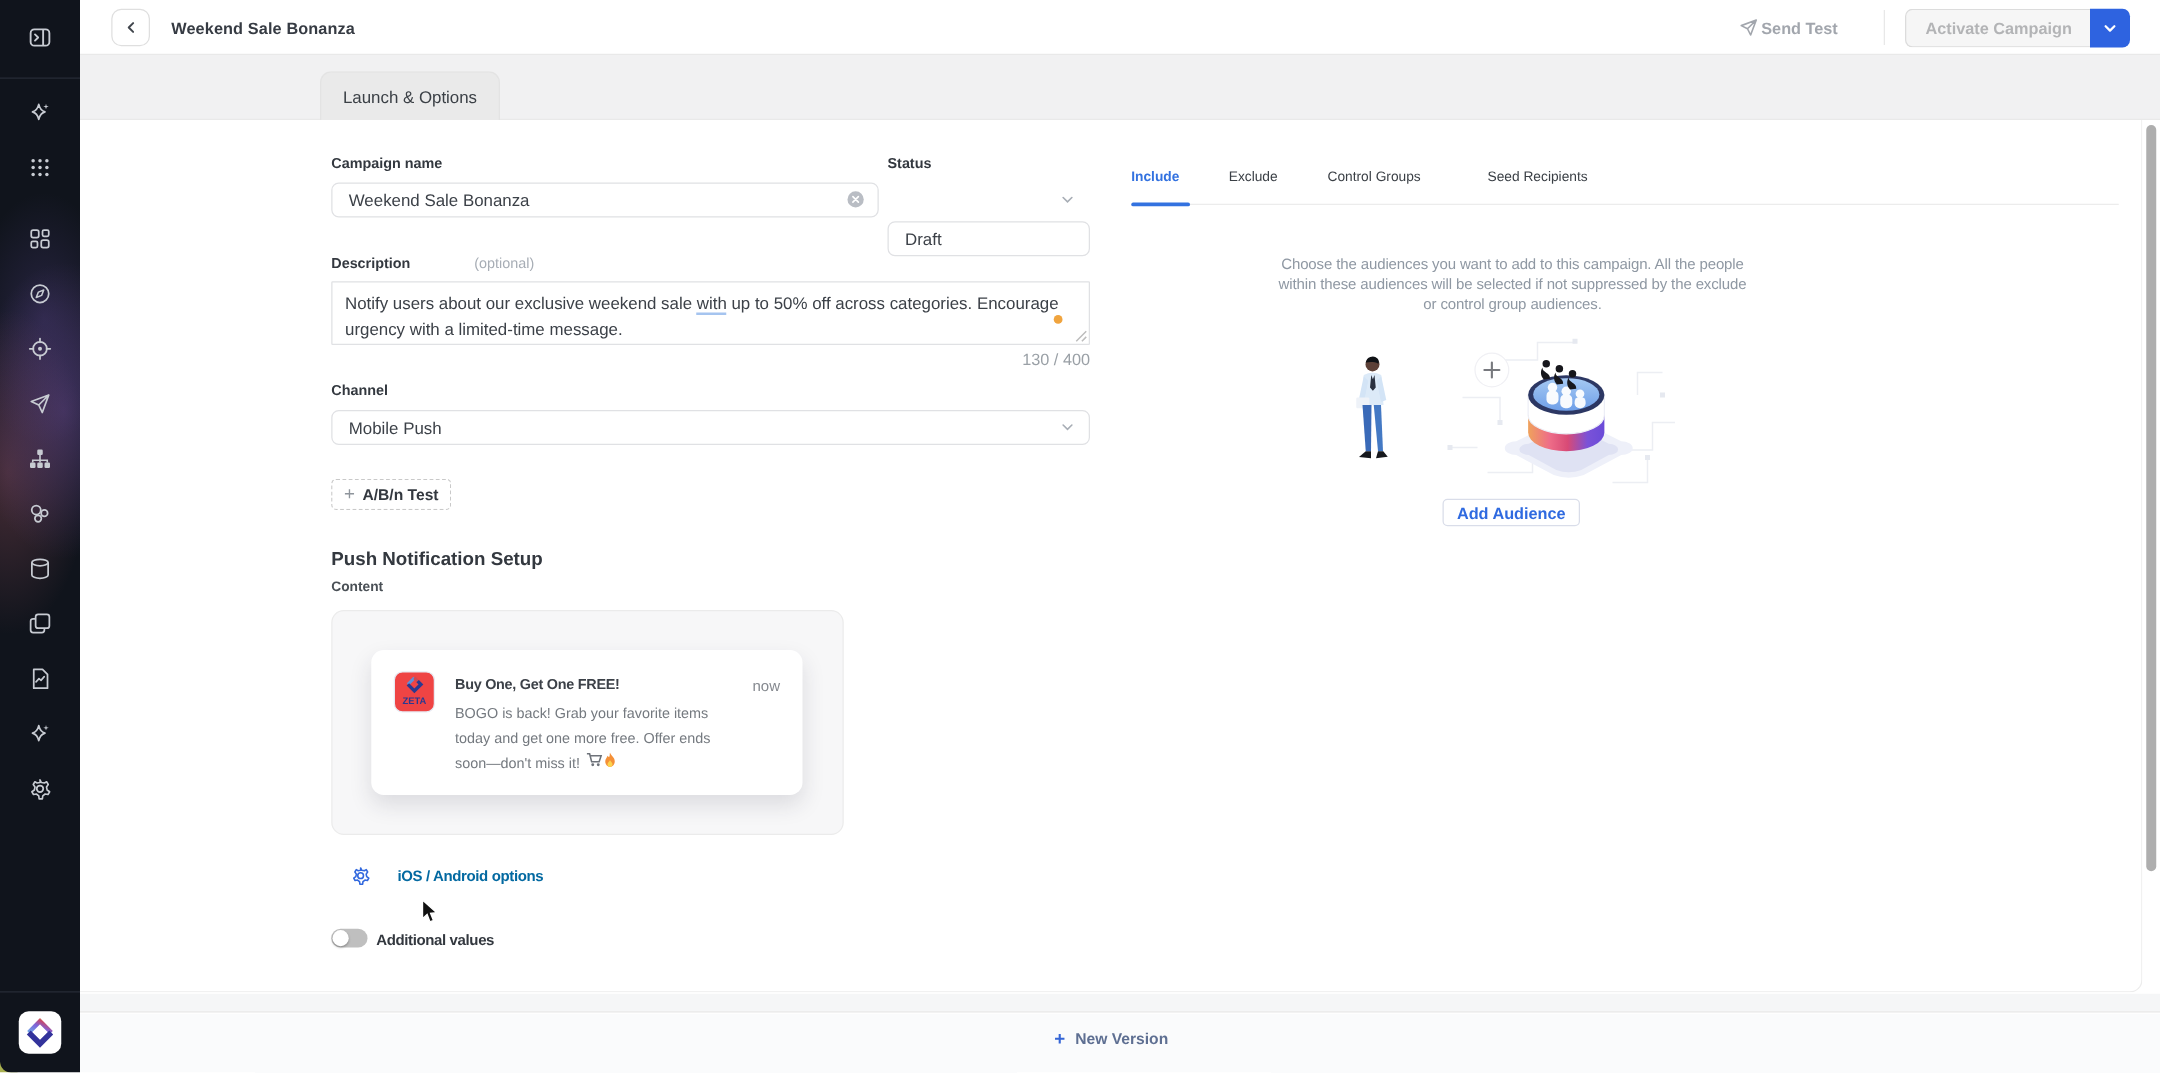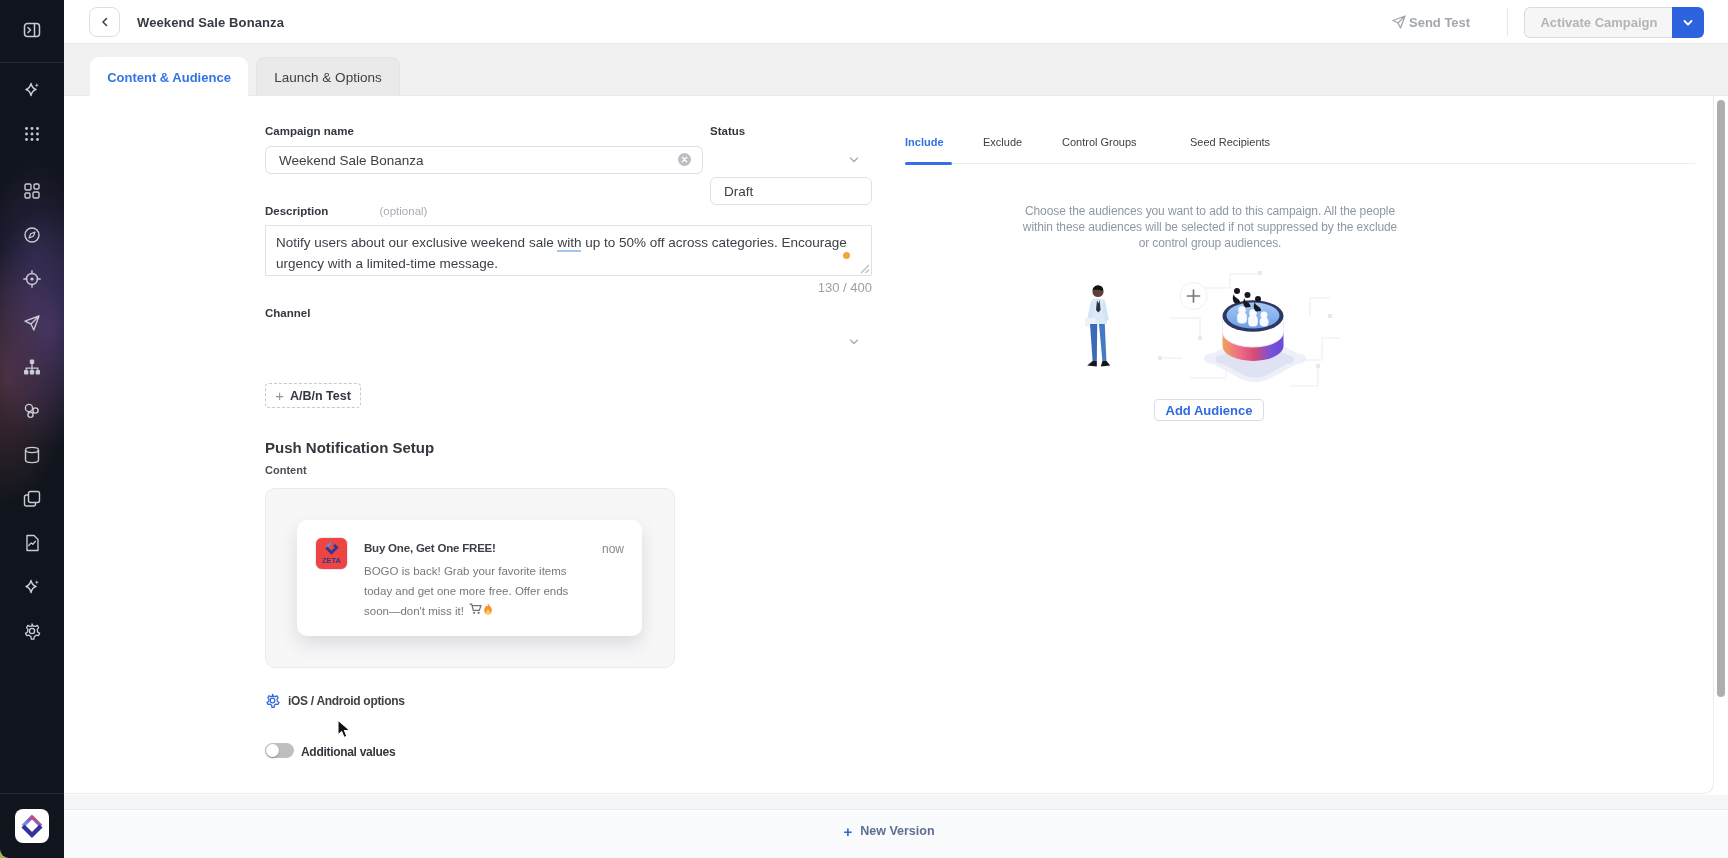--- a/index.html
+++ b/index.html
@@ -90,22 +90,22 @@
   #notifWrap { left:265px; top:488px; width:410px; height:180px; background:#f7f7f8;
     border:1px solid #ebebeb; border-radius:10px; }
   #notifCard { left:297px; top:520px; width:345px; height:116px; background:#fff; border-radius:10px;
     box-shadow:0 8px 18px rgba(40,40,60,.13); }
   #appIcon { left:315px; top:537px; width:33px; height:33px; background:#ef4444;
     border:1px solid #e8eaf2; border-radius:7px; }
   #notifTitle { left:364px; top:542px; letter-spacing:-0.2px; font-size:11.5px; font-weight:bold; color:#3c4148; }
   #notifNow { left:562px; top:542px; width:62px; text-align:right; font-size:12px; color:#85898f; }
   #notifBody { left:364px; top:561px; width:215px; font-size:11.5px; color:#74797f; line-height:20px; }
 
-  #iosRow { left:264px; top:692px; display:flex; align-items:center; gap:7px;
-    color:#404040; font-size:12px; letter-spacing:-0.3px; font-weight:bold; }
+  #iosRow { left:280px; top:692px; display:flex; align-items:center; gap:21px;
+    color:#0369a1; font-size:12px; letter-spacing:-0.3px; font-weight:bold; }
   #toggle { left:265px; top:743px; width:29px; height:15px; background:#bfbfbf; border-radius:8px; }
   #knob { left:266px; top:744px; width:13px; height:13px; background:#fff; border-radius:50%;
     box-shadow:0 1px 2px rgba(0,0,0,.3); }
   #addlV { left:301px; top:745px; letter-spacing:-0.3px; font-size:12px; font-weight:bold; color:#33383f; }
 
   
   .rtab { position:absolute; top:136px; font-size:11px; color:#3a3f45; font-weight:500; }
   #rInclude { left:905px; color:#3372e0; font-weight:bold; }
   #rUnder { left:905px; top:161.5px; width:47px; height:3px; background:#3372e0; border-radius:2px; }
   #rDiv { left:905px; top:163px; width:790px; height:1px; background:#ececec; }
@@ -144,21 +144,20 @@
   <div class="abs" id="hdiv"></div>
   <div class="abs" id="actbtn">Activate Campaign</div>
   <div class="abs" id="actdrop">
     <svg width="12" height="12" viewBox="0 0 12 12">
         <path d="M2.5 4 L6 7.5 L9.5 4" fill="none" stroke="#fff" stroke-width="1.8" stroke-linecap="round" stroke-linejoin="round"></path>
       </svg>
   </div>
 
   <div class="abs" id="tabbar"></div>
   <div class="abs" id="tab2">Launch &amp; Options</div>
-  <div class="abs" id="tab1">Content &amp; Audience</div>
 
   <div class="abs" id="panel"></div>
   <div class="abs" id="band"></div>
   <div class="abs" id="footer"></div>
   <div class="abs" id="newver">
       <span class="plus">+</span>
       <span>New Version</span>
     </div>
   <div class="abs" id="scrollthumb"></div>
 
@@ -177,20 +176,21 @@
 
   <div class="label" style="left:265px; top:205px;">Description <span class="opt">(optional)</span></div>
   <div class="abs" id="descBox">Notify users about our exclusive weekend sale <u>with</u> up to 50% off across categories. Encourage urgency with a limited-time message.</div>
   <div class="abs" id="odot"></div>
   <svg class="abs" style="left:858px; top:262px; width:12px; height:12px;" viewBox="0 0 12 12">
       <path d="M11 3 L3 11 M11 7.5 L7.5 11" stroke="#bcbcbc" stroke-width="1.2"></path>
     </svg>
   <div class="abs" id="count">130 / 400</div>
 
   <div class="label" style="left:265px; top:307px;">Channel</div>
+  <div class="field" id="chanSel">Mobile Push</div>
   <svg class="chev" style="left:849px; top:337px;" viewBox="0 0 10 10">
       <path d="M1.5 3 L5 6.5 L8.5 3" fill="none" stroke="#a7adb5" stroke-width="1.3" stroke-linecap="round"></path>
     </svg>
 
   <div class="abs" id="abtest">
       <span class="p">+</span>
       <span>A/B/n Test</span>
     </div>
   <div class="abs" id="pushH">Push Notification Setup</div>
   <div class="abs" id="contentL">Content</div>

